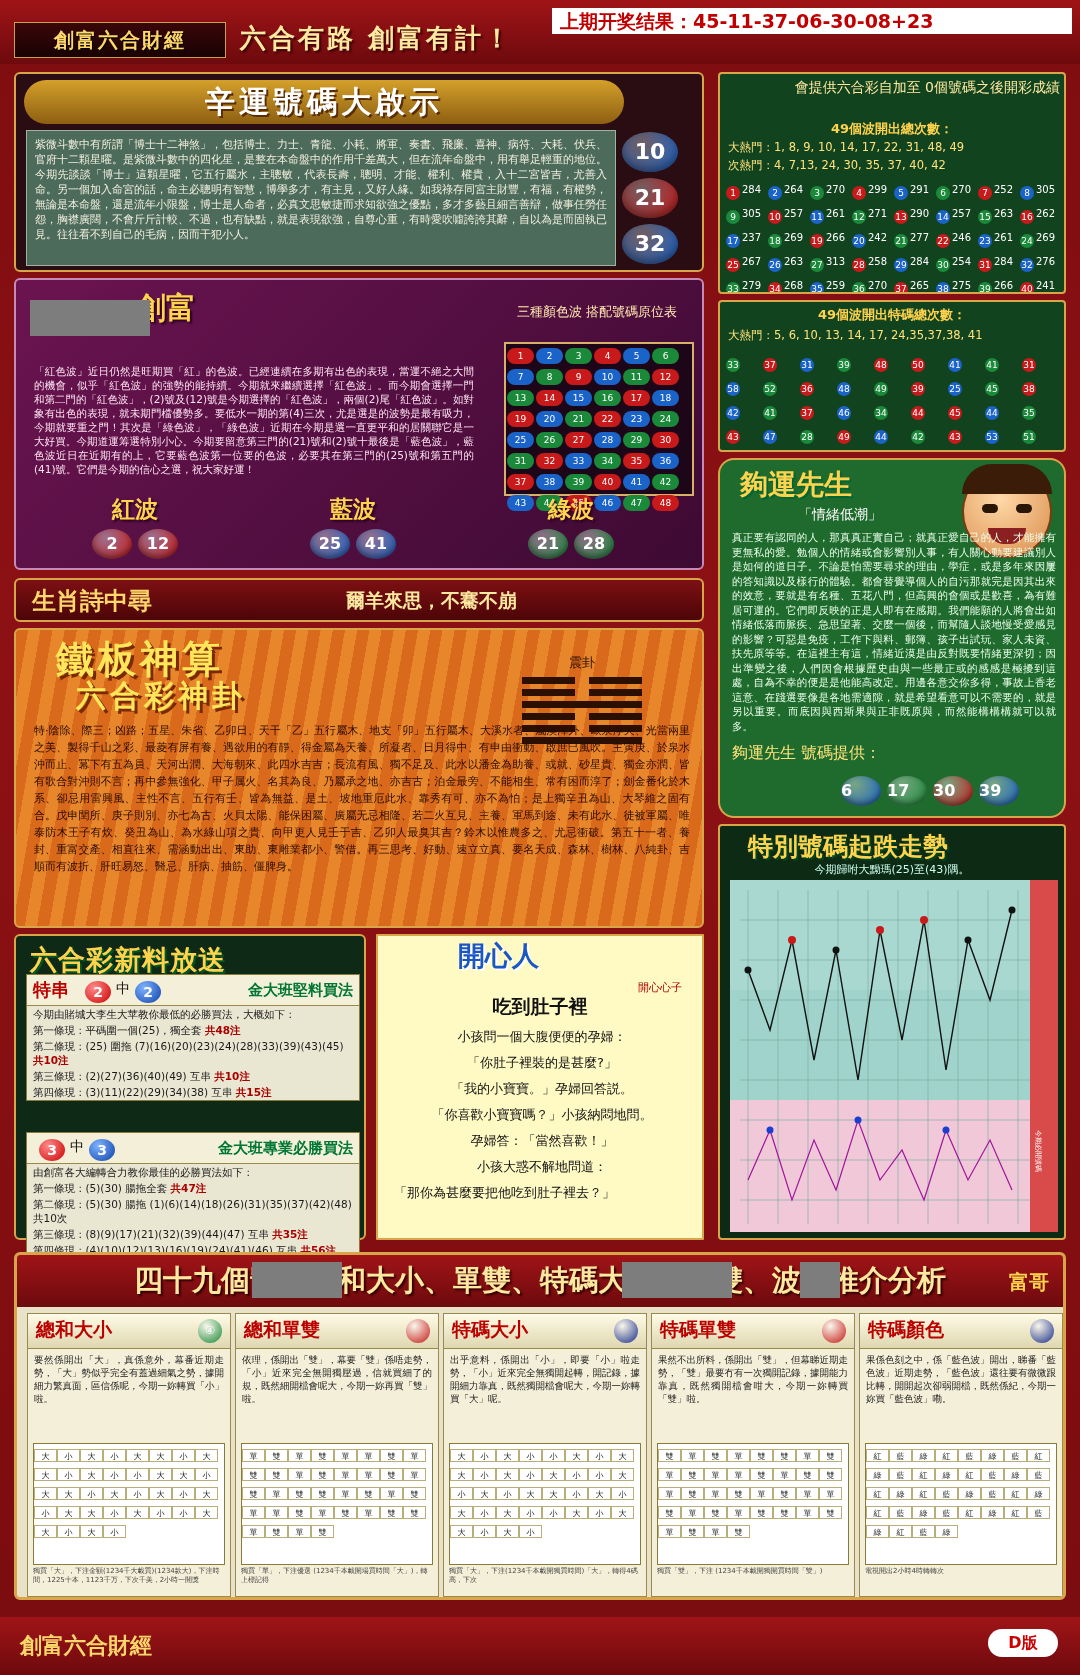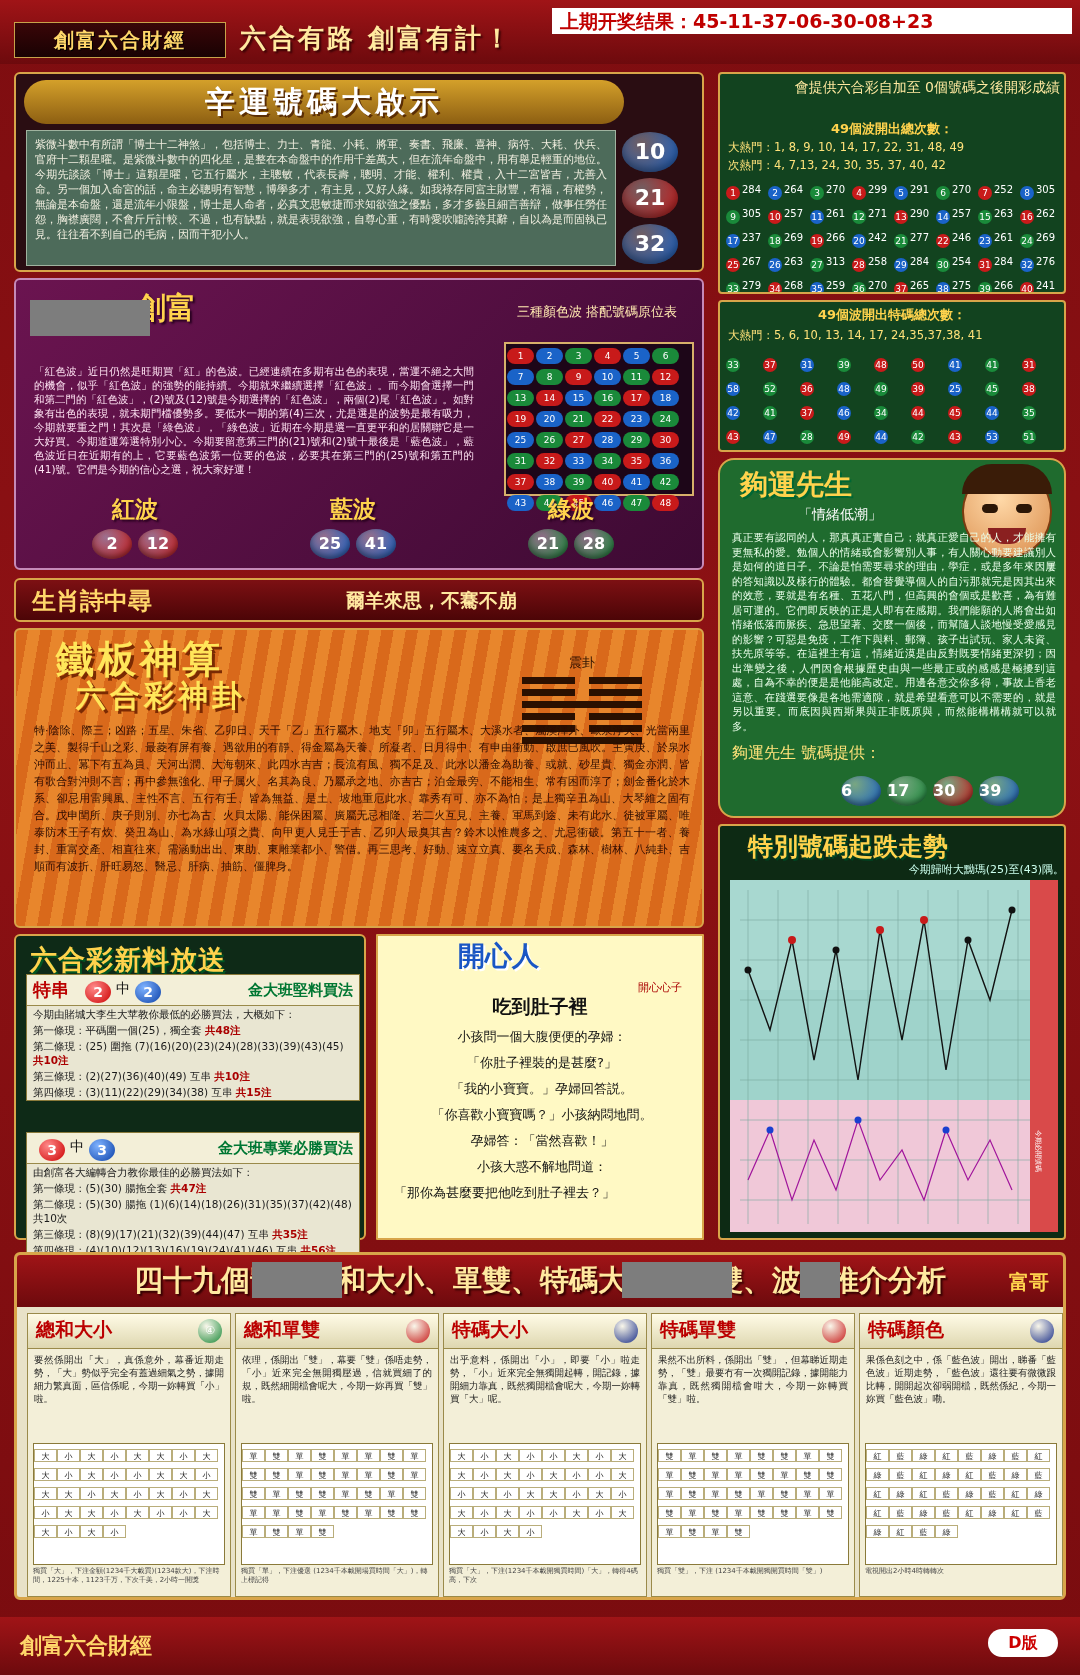--- a/index.html
+++ b/index.html
@@ -132,21 +132,21 @@
   .face .eye{position:absolute;top:36px;width:16px;height:9px;background:#2b1606;border-radius:8px;}
   .face .mouth{position:absolute;left:24px;top:60px;width:38px;height:16px;border-radius:0 0 19px 19px;background:#8a2020;}
   .r3 .txt{position:absolute;left:12px;top:70px;width:324px;height:206px;color:#eaffea;
      font-size:10.5px;line-height:14.5px;text-align:justify;}
   .r3 .prov{position:absolute;left:12px;bottom:56px;color:#ffe27a;font-size:16px;line-height:15px;}
   .r3 .balls{position:absolute;left:118px;bottom:10px;}
   .r4{left:718px;top:824px;width:348px;height:416px;background:#0d2a14;
       border:2px solid #d8a54a;border-radius:4px;overflow:hidden;}
   .r4 .t{position:absolute;left:0;top:4px;width:100%;color:#ffd34d;
      font-size:25px;font-weight:bold;text-shadow:2px 2px 0 #042;margin-left:28px;}
-  .r4 .sub{position:absolute;left:0;top:36px;width:100%;text-align:right;color:#cfe;font-size:11px;}
+  .r4 .sub{position:absolute;left:0;top:36px;width:100%;text-align:center;color:#cfe;font-size:11px;}
   .chartbox{position:absolute;left:10px;top:54px;width:328px;height:352px;background:#bfe4dd;}
   
   .bt{left:14px;top:1252px;width:1052px;height:348px;background:#e8e2c8;
       border:3px solid #d8a54a;border-radius:6px;overflow:hidden;}
   .bt .hd{position:absolute;left:0;top:0;width:100%;height:52px;
      background:linear-gradient(180deg,#a01417,#6d0a0d);}
   .bt .hdt{position:absolute;left:0;top:6px;width:100%;text-align:center;color:#ffe9a0;
      font-size:29px;font-weight:bold;text-shadow:2px 2px 2px #300;}
   .bt .who{position:absolute;right:14px;top:14px;color:#ffd34d;font-size:20px;font-weight:bold;}
   .col{position:absolute;top:58px;width:202px;height:282px;background:#f3efd8;border:1px solid #9a8a4a;}

